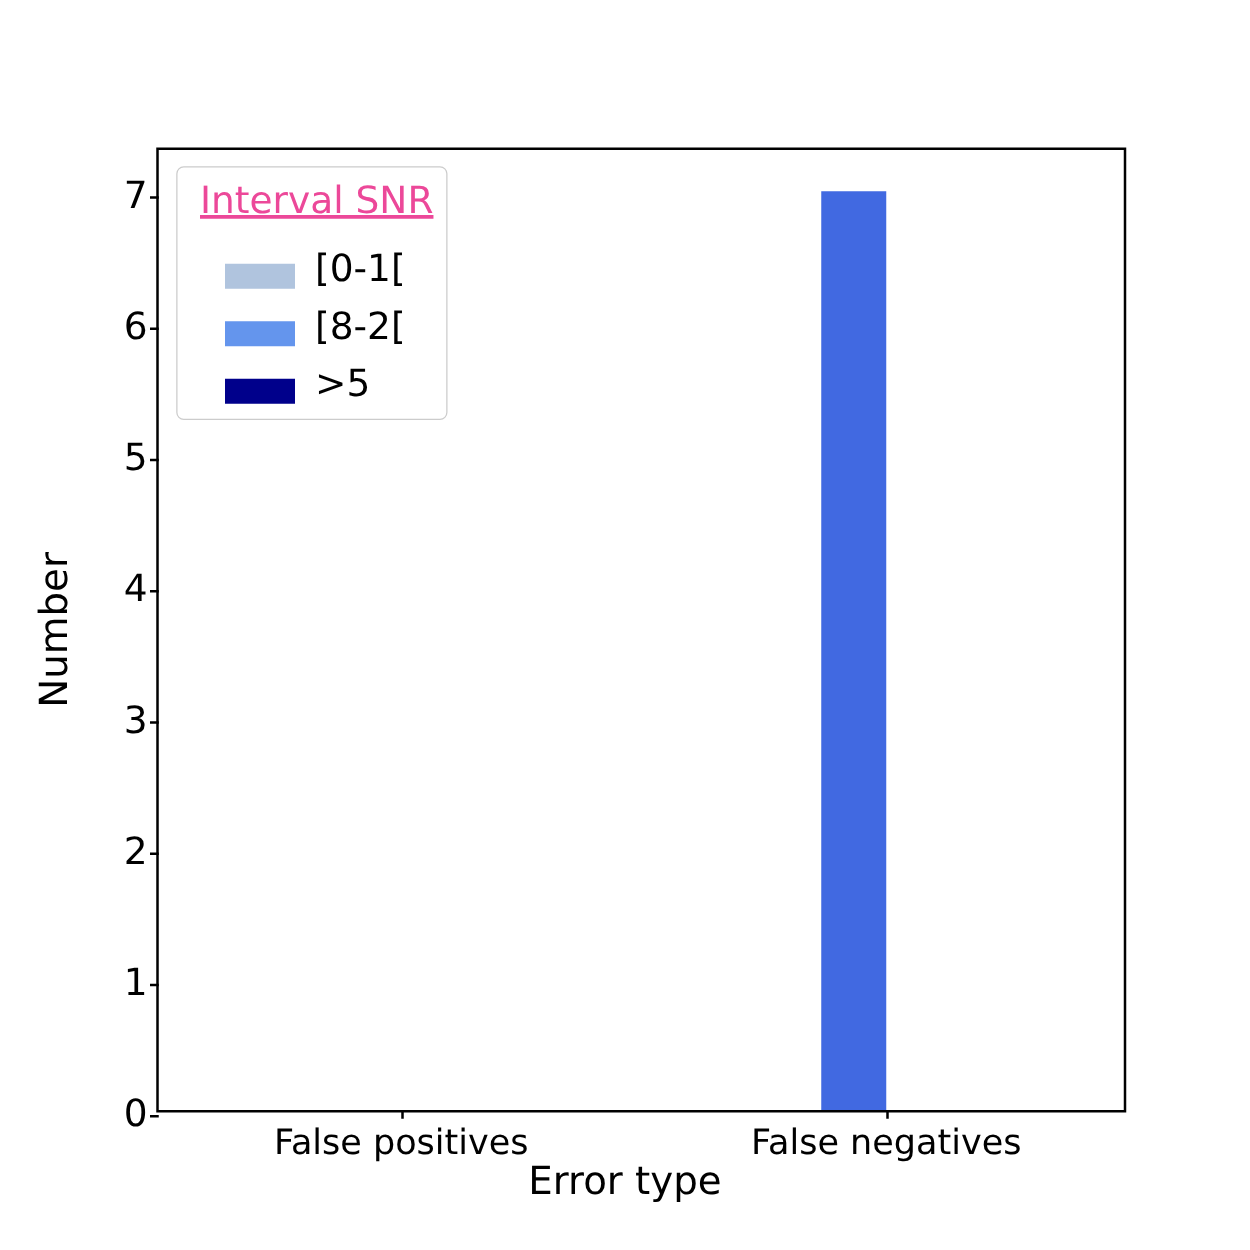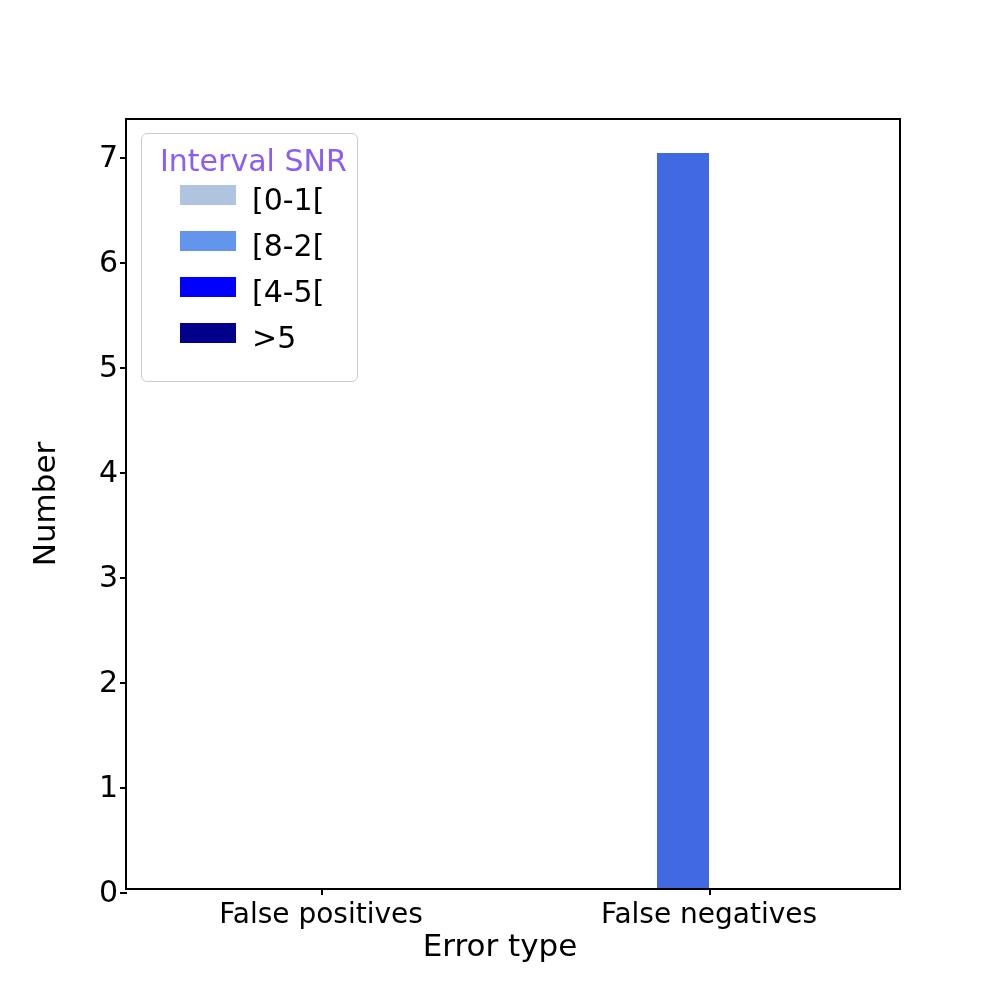--- a/index.html
+++ b/index.html
@@ -113,29 +113,30 @@
     top: 133px;
     background: #ffffff;
     border: 1px solid #cccccc;
     border-radius: 6px;
     padding: 10px 14px 12px 14px;
     box-sizing: border-box;
     width: 217px;
   }
   #legend-title {
     font-size: 30px;
-    color: #8b5cf6;
+    color: #ec4899;
     line-height: 1.15;
     margin-bottom: 6px;
     padding-left: 4px;
     white-space: nowrap;
+    text-decoration: underline;
   }
   .legend-row {
     display: flex;
-    align-items: flex-start;
+    align-items: flex-end;
     height: 46px;
   }
   .legend-swatch {
     width: 56px;
     height: 20px;
     margin-left: 24px;
     margin-right: 16px;
     flex: 0 0 auto;
   }
   .legend-text {
@@ -212,23 +213,19 @@
     <div id="legend-entries">
         <div class="legend-row">
           <div class="legend-swatch" style="background: rgb(176, 196, 222);"></div>
           <div class="legend-text">[0-1[</div>
         </div>
         <div class="legend-row">
           <div class="legend-swatch" style="background: rgb(100, 149, 237);"></div>
           <div class="legend-text">[8-2[</div>
         </div>
         <div class="legend-row">
-          <div class="legend-swatch" style="background: rgb(0, 0, 255);"></div>
-          <div class="legend-text">[4-5[</div>
-        </div>
-        <div class="legend-row">
           <div class="legend-swatch" style="background: rgb(0, 0, 139);"></div>
           <div class="legend-text">&gt;5</div>
         </div>
       </div>
   </div>
 
 </div>
 
 </body></html>

